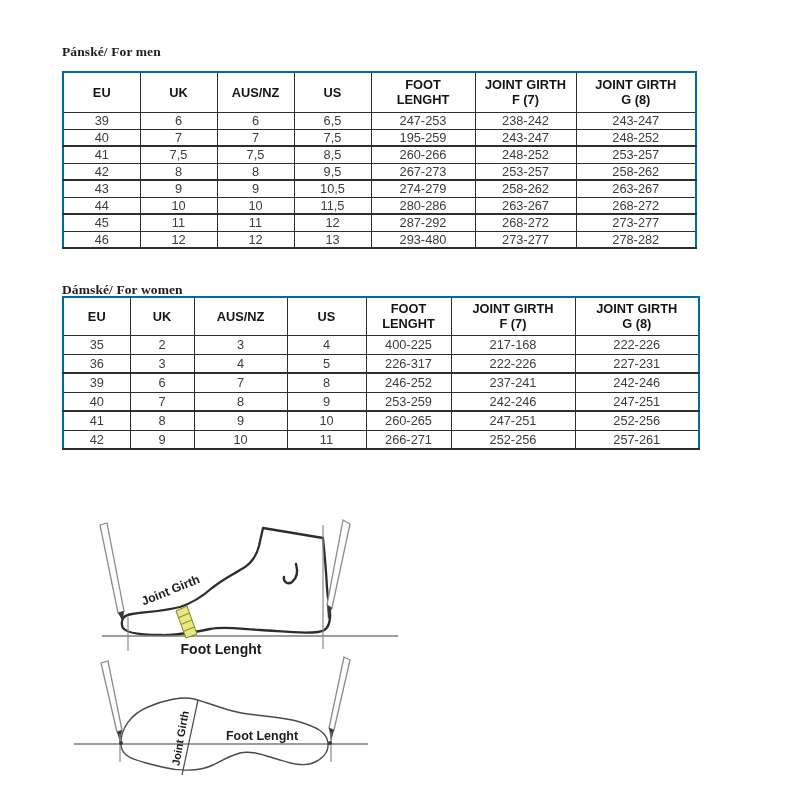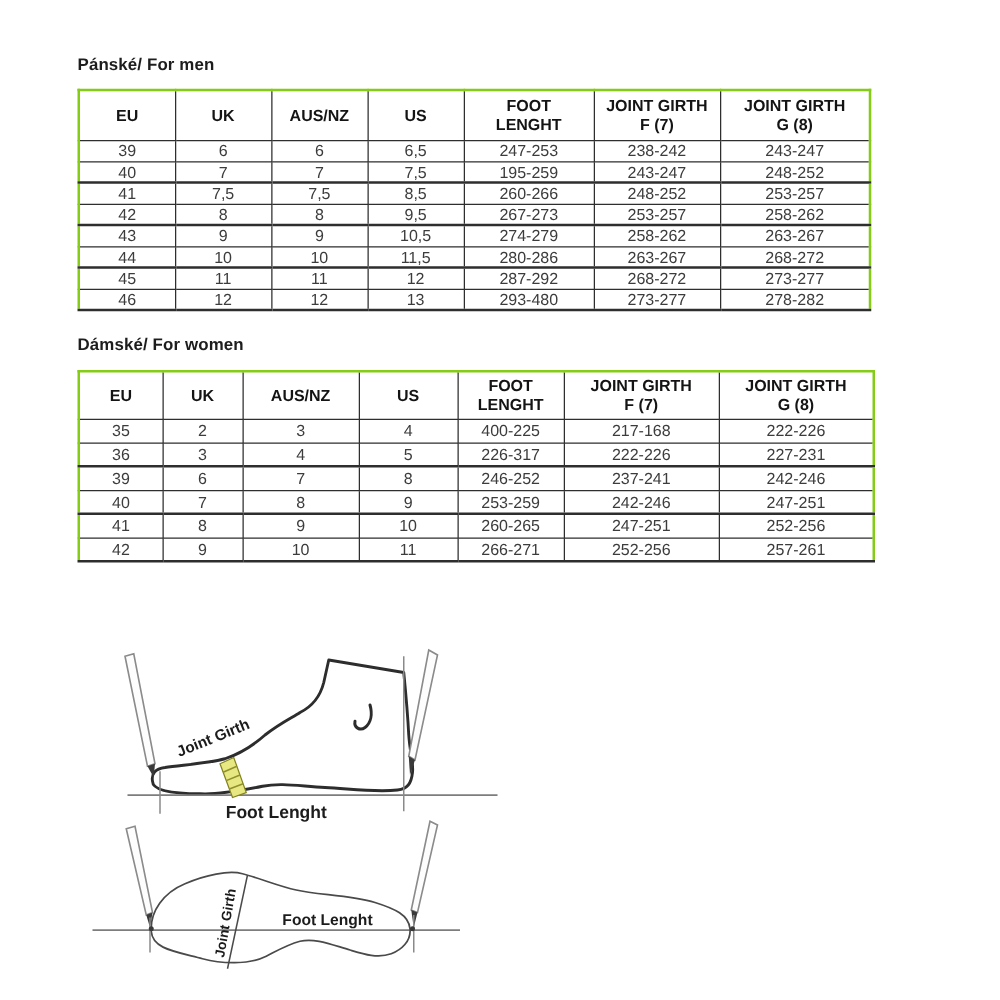--- a/index.html
+++ b/index.html
@@ -1,24 +1,24 @@
 <!DOCTYPE html>
 <html><head>
 <meta charset="utf-8">
 <style>
   html,body{margin:0;padding:0;background:#fff;}
   .page{position:relative;width:800px;height:800px;background:#ffffff;
         font-family:"Liberation Sans",sans-serif;color:#222;overflow:hidden;}
   .sec-title{position:absolute;margin:0;font-size:13.5px;font-weight:700;
-             letter-spacing:.1px;color:#1d1d1d;}
+             letter-spacing:.1px;color:#1d1d1d;font-family:Liberation Serif, serif;}
   #men-title{left:62px;top:44px;}
-  #women-title{left:62px;top:268px;}
+  #women-title{left:62px;top:282px;}
 
   table.size-table{position:absolute;border-collapse:collapse;table-layout:fixed;
-                   background:#fff;border:2px solid #84cc16;}
+                   background:#fff;border:2px solid #0369a1;}
   #men-table{left:62px;top:71px;width:633px;}
   #women-table{left:62px;top:296px;width:636px;}
   .size-table th,.size-table td{border:1px solid #2e2e2e;text-align:center;
                    vertical-align:middle;padding:0;overflow:hidden;}
   .size-table th{font-size:12.8px;font-weight:700;line-height:1.18;
                  white-space:pre-line;color:#141414;}
   .size-table td{font-size:12.8px;color:#3c3c3c;}
   #men-table thead tr{height:40px;}
   #men-table tbody tr{height:17px;}
   #women-table thead tr{height:38px;}

